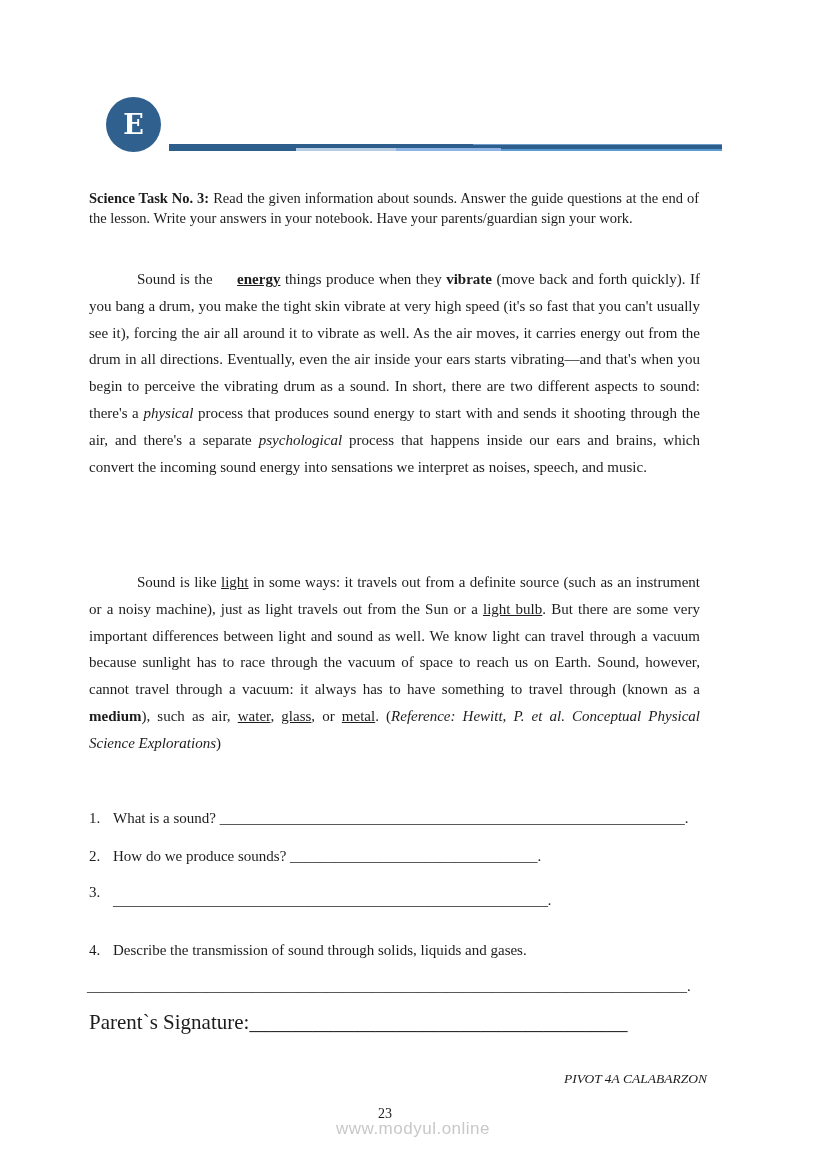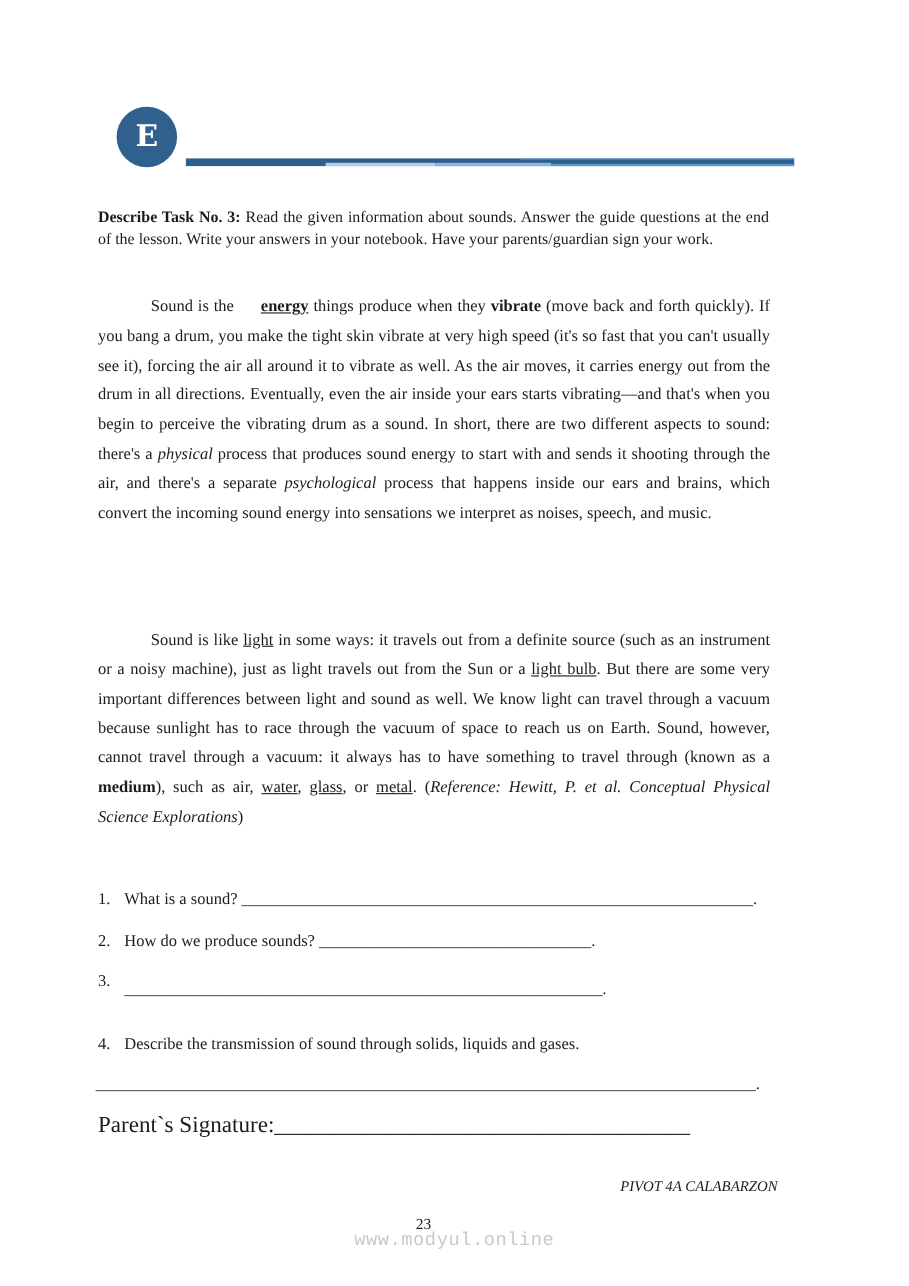--- a/index.html
+++ b/index.html
@@ -75,41 +75,41 @@
     position:absolute;right:119px;top:1071px;
     font-style:italic;font-size:13.5px;
   }
   .pageno{
     position:absolute;left:0;top:1106px;width:770px;
     text-align:center;font-size:14px;
   }
   .watermark{
     position:absolute;left:0;top:1119px;width:826px;
     text-align:center;
-    font-family:Liberation Mono, monospace;
+    font-family:Liberation Sans, sans-serif;
     font-size:17px;letter-spacing:0.5px;color:#c8c8c8;
   }
 </style>
 </head>
 <body>
 
 <div class="page">
 
   <div class="badge">
     <span>E</span>
   </div>
 
   <div class="rule">
     <i class="seg1"></i>
     <i class="seg2"></i>
     <i class="seg3"></i>
     <i class="seg4"></i>
   </div>
 
-  <p class="task"><b>Describe Task No. 3:</b><span> Read the given information about sounds.  Answer the guide questions at the end of the lesson.  Write your answers in your notebook. Have your parents/guardian sign your work.</span></p>
+  <p class="task"><b>Science Task No. 3:</b><span> Read the given information about sounds.  Answer the guide questions at the end of the lesson.  Write your answers in your notebook. Have your parents/guardian sign your work.</span></p>
 
   <div class="para p1"><span>Sound is the </span><span class="rt-bu">energy</span><span> things produce when they </span><span class="rt-b">vibrate</span><span> (move back and forth quickly). If you bang a drum, you make the tight skin vibrate at very high speed (it's so fast that you can't usually see it), forcing the air all around it to vibrate as well. As the air moves, it carries energy out from the drum in all directions. Eventually, even the air inside your ears starts vibrating—and that's when you begin to perceive the vibrating drum as a sound. In short, there are two different aspects to sound: there's a </span><span class="rt-i">physical</span><span> process that produces sound energy to start with and sends it shooting through the air, and there's a separate </span><span class="rt-i">psychological</span><span> process that happens inside our ears and brains, which convert the incoming sound energy into sensations we interpret as noises, speech, and music.</span></div>
 
   <div class="para p2"><span>Sound is like </span><span class="rt-u">light</span><span> in some ways: it travels out from a definite source (such as an instrument or a noisy machine), just as light travels out from the Sun or a </span><span class="rt-u">light bulb</span><span>. But there are some very important differences between light and sound as well.  We know light can travel through a vacuum because sunlight has to race through the vacuum of space to reach us on Earth. Sound, however, cannot travel through a vacuum: it always has to have something to travel through (known as a </span><span class="rt-b">medium</span><span>), such as air, </span><span class="rt-u">water</span><span>, </span><span class="rt-u">glass</span><span>, or </span><span class="rt-u">metal</span><span>. (</span><span class="rt-i">Reference: Hewitt, P. et al. Conceptual Physical Science Explorations</span><span>)</span></div>
 
   <div class="q q1">
     <span class="num">1.</span>
     <span class="qt"><span>What is a sound? </span><span>______________________________________________________________.</span></span>
   </div>
 

